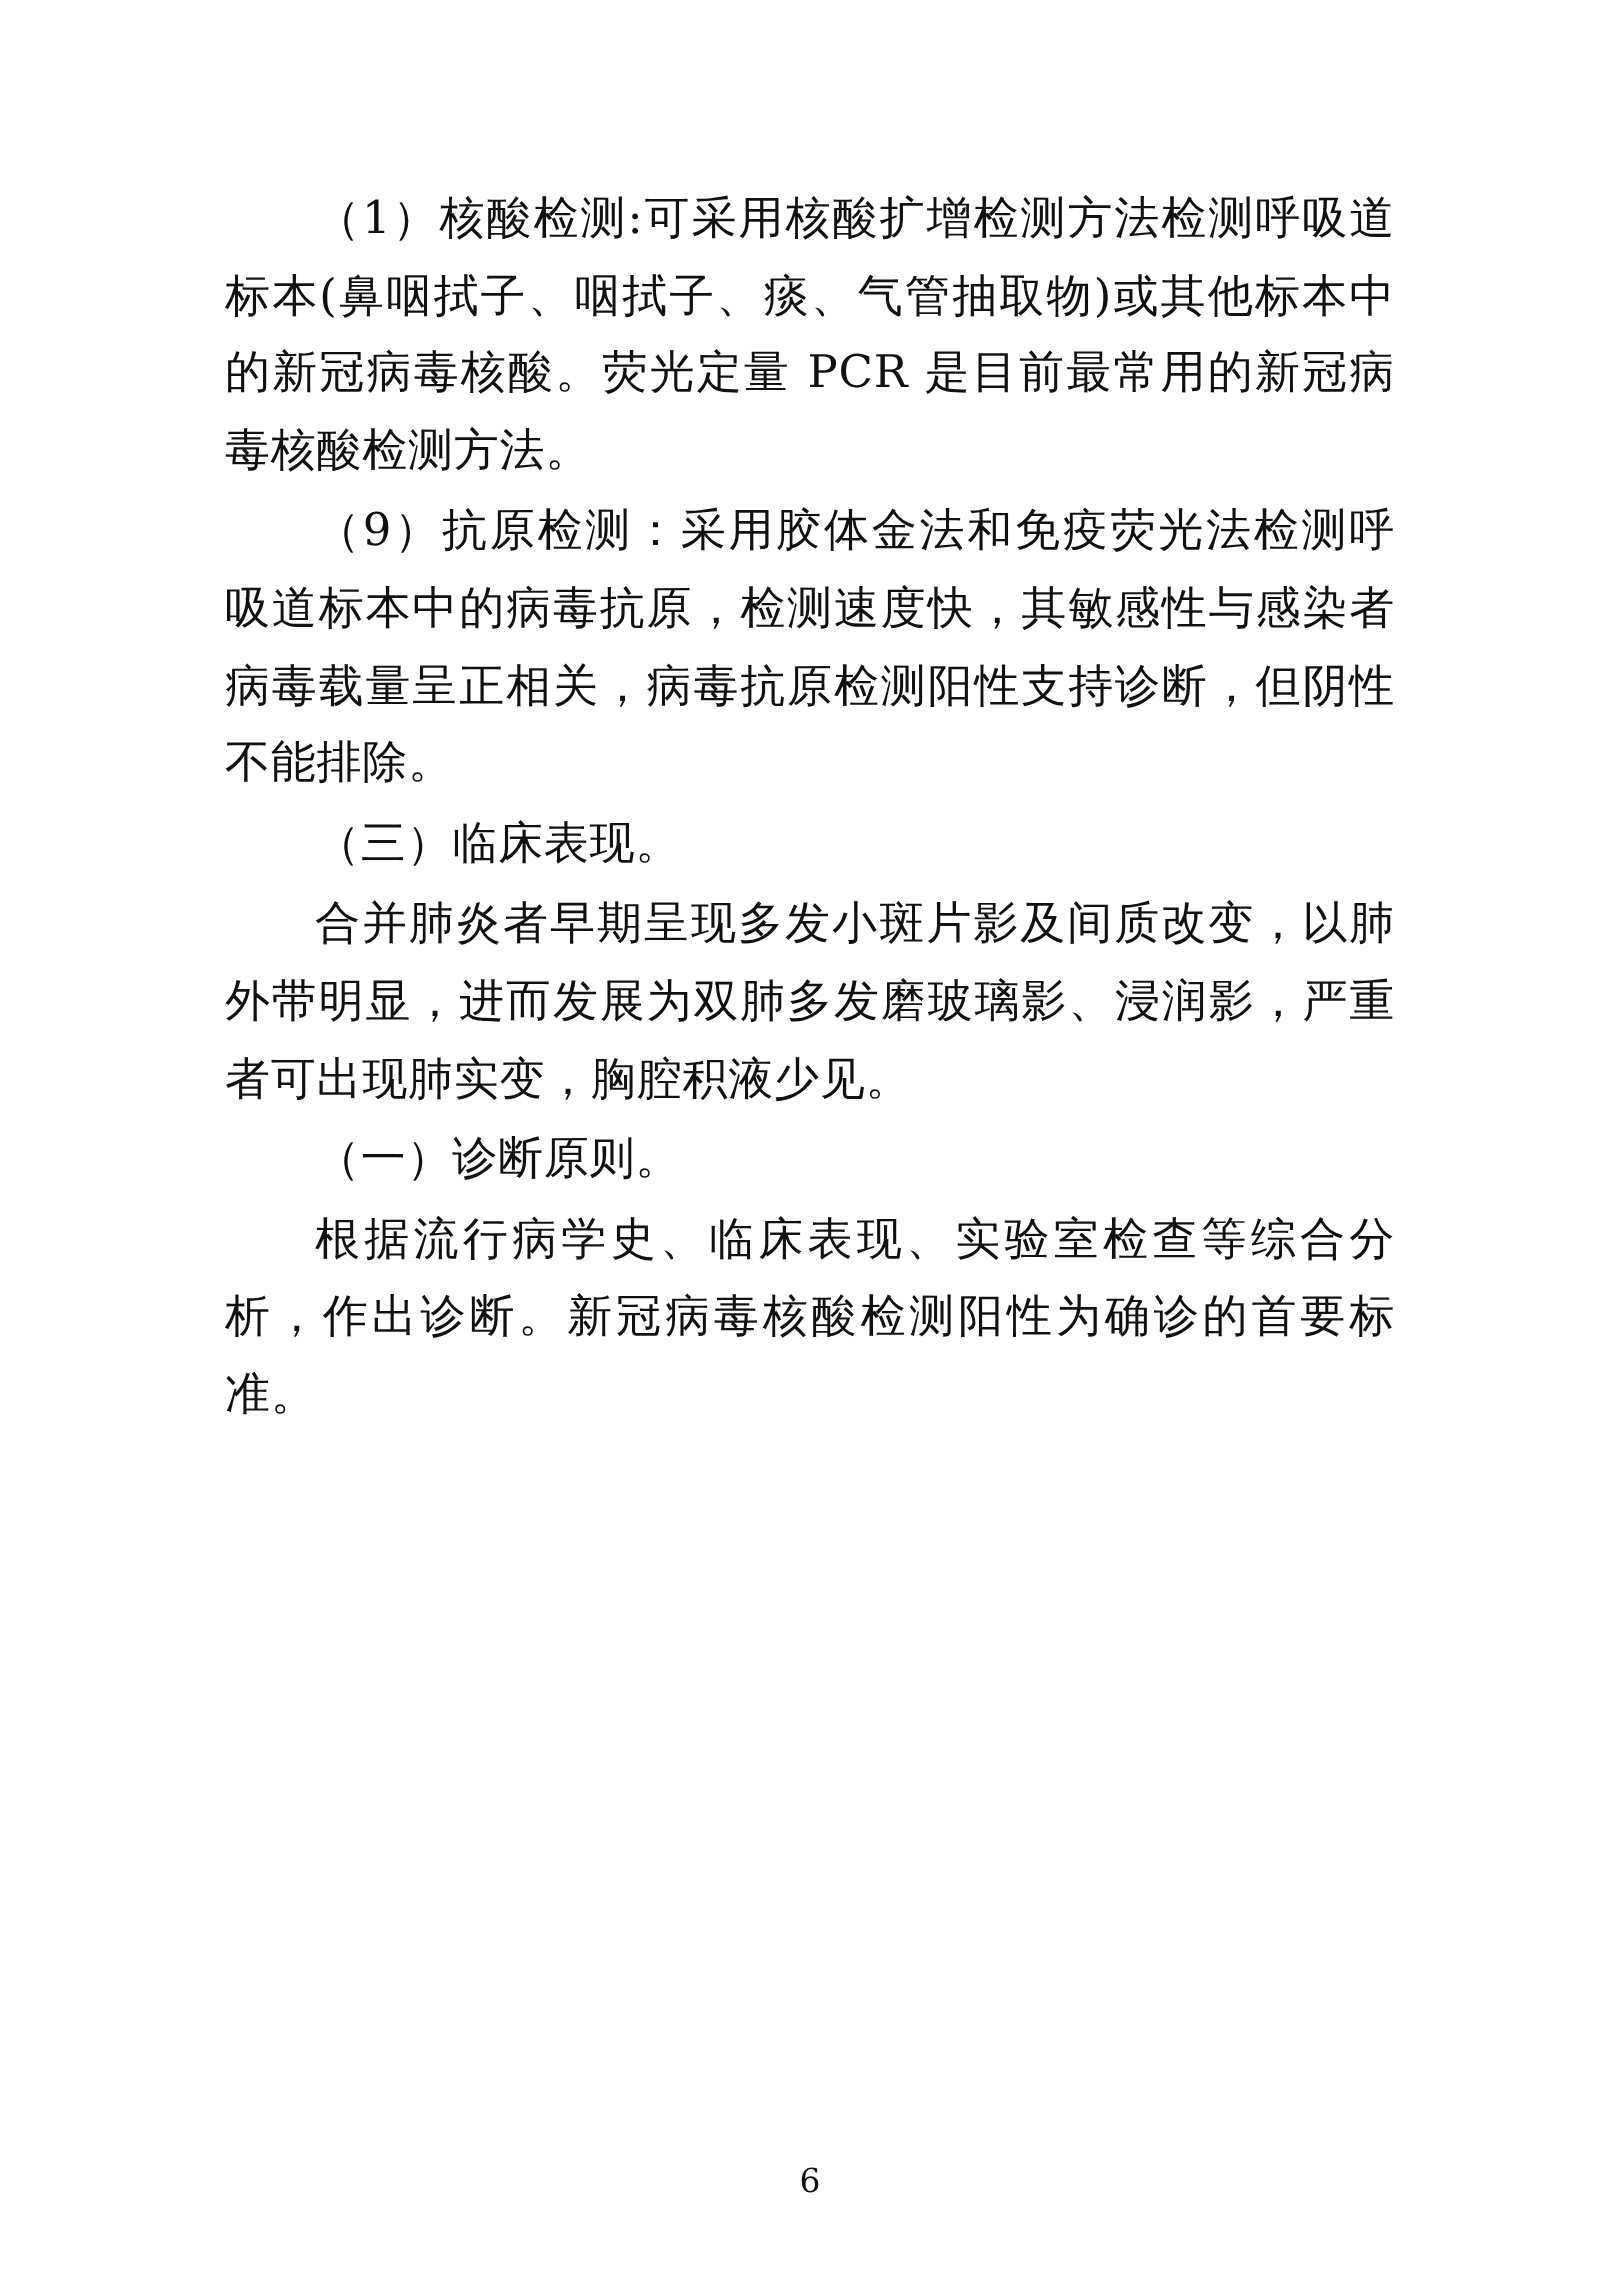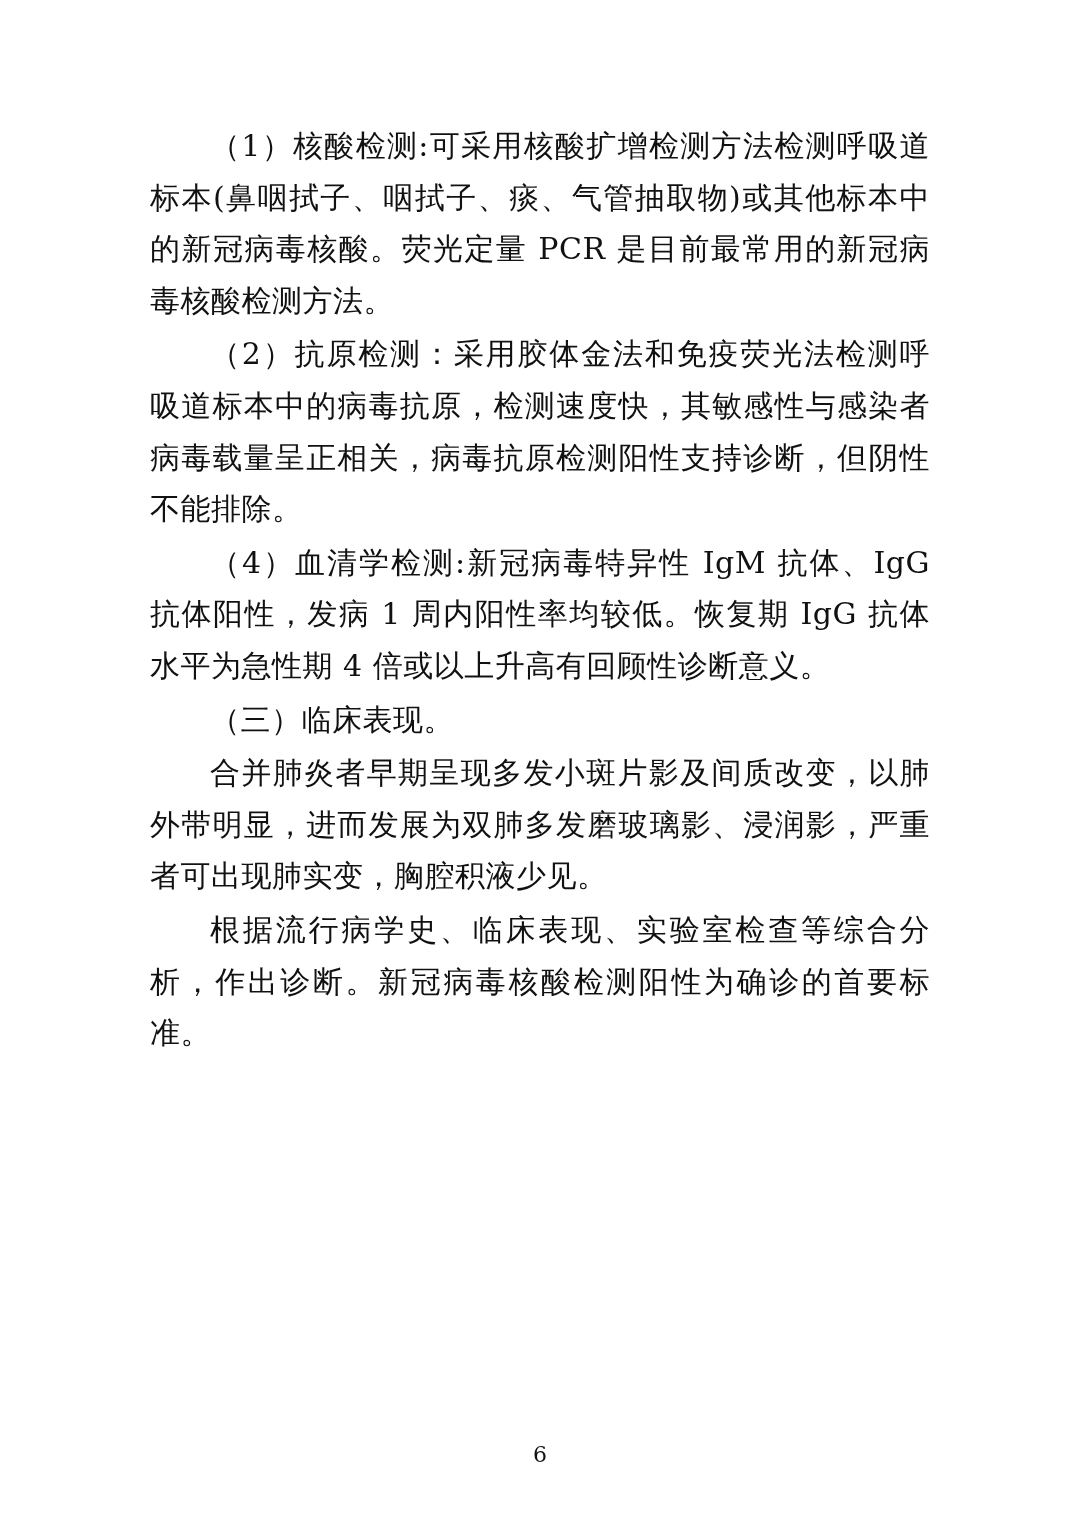--- a/index.html
+++ b/index.html
@@ -49,21 +49,21 @@
     font-family: "DejaVu Serif", "Liberation Serif", serif;
     color: #111111;
   }
 </style>
 </head>
 <body>
 
 <div class="page">
   <div class="body-text">
     <p class="para">（1）核酸检测:可采用核酸扩增检测方法检测呼吸道标本(鼻咽拭子、咽拭子、痰、气管抽取物)或其他标本中的新冠病毒核酸。荧光定量 PCR 是目前最常用的新冠病毒核酸检测方法。</p>
-    <p class="para">（2）抗原检测：采用胶体金法和免疫荧光法检测呼吸道标本中的病毒抗原，检测速度快，其敏感性与感染者病毒载量呈正相关，病毒抗原检测阳性支持诊断，但阴性不能排除。</p>
-    <p class="para">（4）血清学检测:新冠病毒特异性 IgM 抗体、IgG 抗体阳性，发病 1 周内阳性率均较低。恢复期 IgG 抗体水平为急性期 4 倍或以上升高有回顾性诊断意义。</p>
+    <p class="para">（9）抗原检测：采用胶体金法和免疫荧光法检测呼吸道标本中的病毒抗原，检测速度快，其敏感性与感染者病毒载量呈正相关，病毒抗原检测阳性支持诊断，但阴性不能排除。</p>
     <p class="para">（三）临床表现。</p>
     <p class="para">合并肺炎者早期呈现多发小斑片影及间质改变，以肺外带明显，进而发展为双肺多发磨玻璃影、浸润影，严重者可出现肺实变，胸腔积液少见。</p>
+    <p class="para">（一）诊断原则。</p>
     <p class="para">根据流行病学史、临床表现、实验室检查等综合分析，作出诊断。新冠病毒核酸检测阳性为确诊的首要标准。</p>
   </div>
 </div>
 
 <div class="page-number">6</div>
 
 </body></html>

